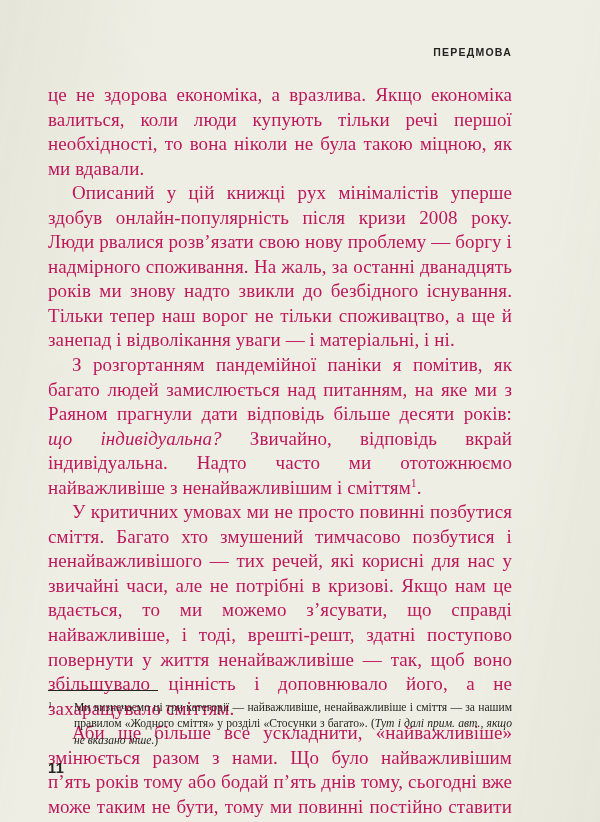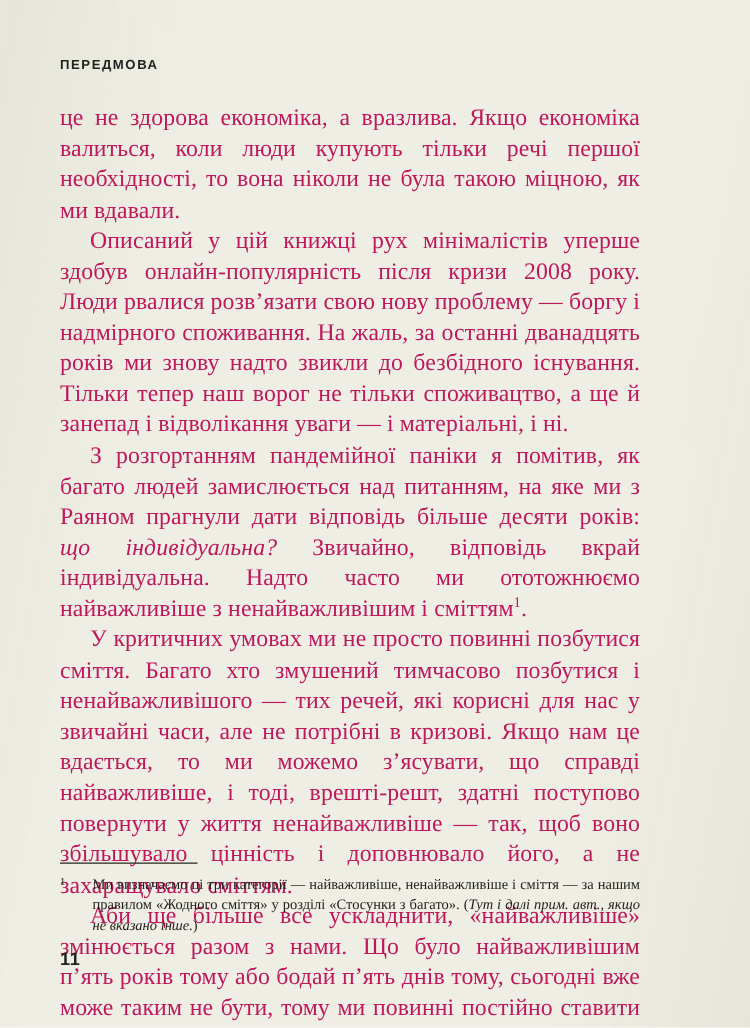--- a/index.html
+++ b/index.html
@@ -35,20 +35,21 @@
     width: 464px;
     height: 822px;
   }
 
   
   .running-head {
     position: absolute;
     top: 46px;
     left: 0;
     width: 464px;
+    text-align: right;
     font-family: "Liberation Sans", "DejaVu Sans", sans-serif;
     font-size: 10.5px;
     font-weight: 700;
     letter-spacing: 1.25px;
     color: #232321;
     line-height: 12px;
     white-space: nowrap;
   }
 
   

